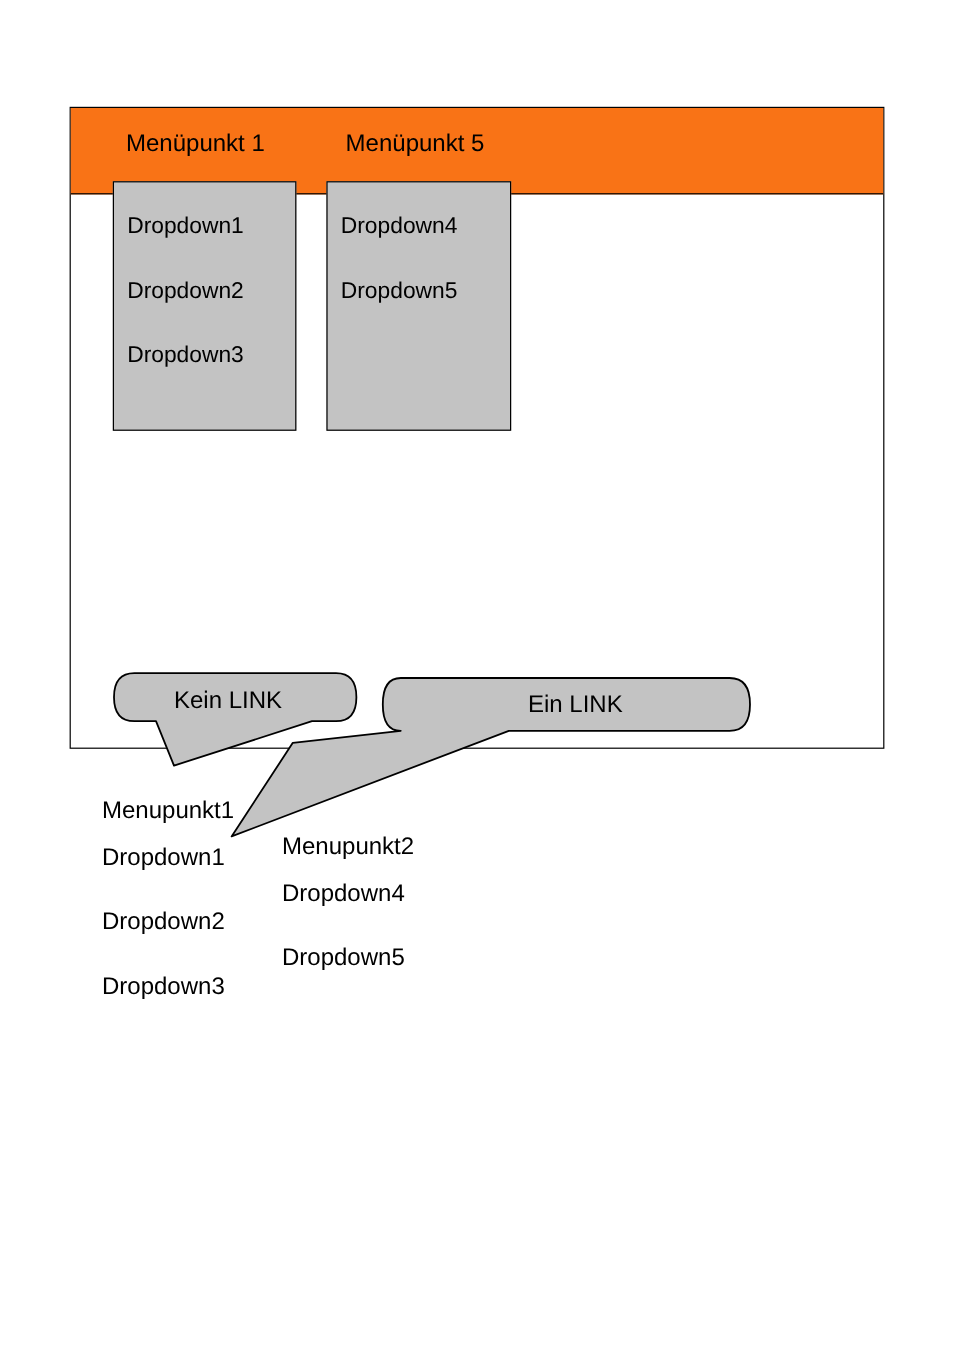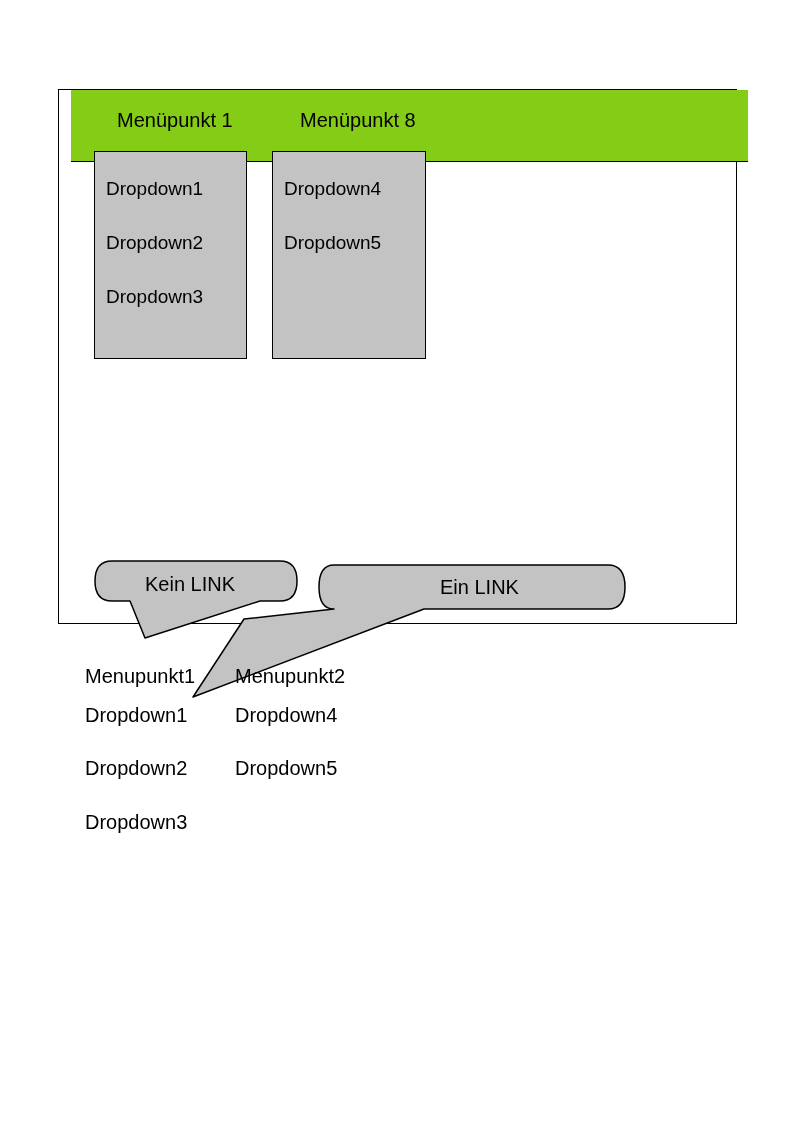--- a/index.html
+++ b/index.html
@@ -24,25 +24,25 @@
     width: 679px;
     height: 535px;
     border: 1.6px solid #000000;
     box-sizing: border-box;
     background: #ffffff;
   }
 
   
   #menu-bar {
     position: absolute;
-    left: 12px;
+    left: 0;
     top: 0;
     width: 100%;
     height: 72px;
-    background: #84cc16;
+    background: #f97316;
     border-bottom: 1.6px solid #000000;
     box-sizing: border-box;
   }
   .menu-item {
     position: absolute;
     top: 18px;
     font-size: 20px;
     line-height: 24px;
     white-space: nowrap;
     color: #000000;
@@ -121,34 +121,34 @@
   }
   .link-text {
     position: absolute;
     font-size: 20px;
     line-height: 24px;
     white-space: nowrap;
     color: #000000;
     pointer-events: auto;
   }
   .col-a { left: 85px; }
-  .col-b { left: 235px; }
+  .col-b { left: 235px; margin-top: 30px; }
   .row-0 { top: 648px; }
   .row-1 { top: 687px; }
   .row-2 { top: 740px; }
   .row-3 { top: 794px; }
 </style>
 </head>
 <body>
 
 <div id="window-frame">
 
   <div id="menu-bar">
     <div class="menu-item" id="menu-item-0">Menüpunkt 1</div>
-    <div class="menu-item" id="menu-item-1">Menüpunkt 8</div>
+    <div class="menu-item" id="menu-item-1">Menüpunkt 5</div>
   </div>
 
   <div class="dropdown-panel" id="dropdown-panel-0">
     <div class="dropdown-option r0">Dropdown1</div>
     <div class="dropdown-option r1">Dropdown2</div>
     <div class="dropdown-option r2">Dropdown3</div>
   </div>
 
   <div class="dropdown-panel" id="dropdown-panel-1">
     <div class="dropdown-option r0">Dropdown4</div>

